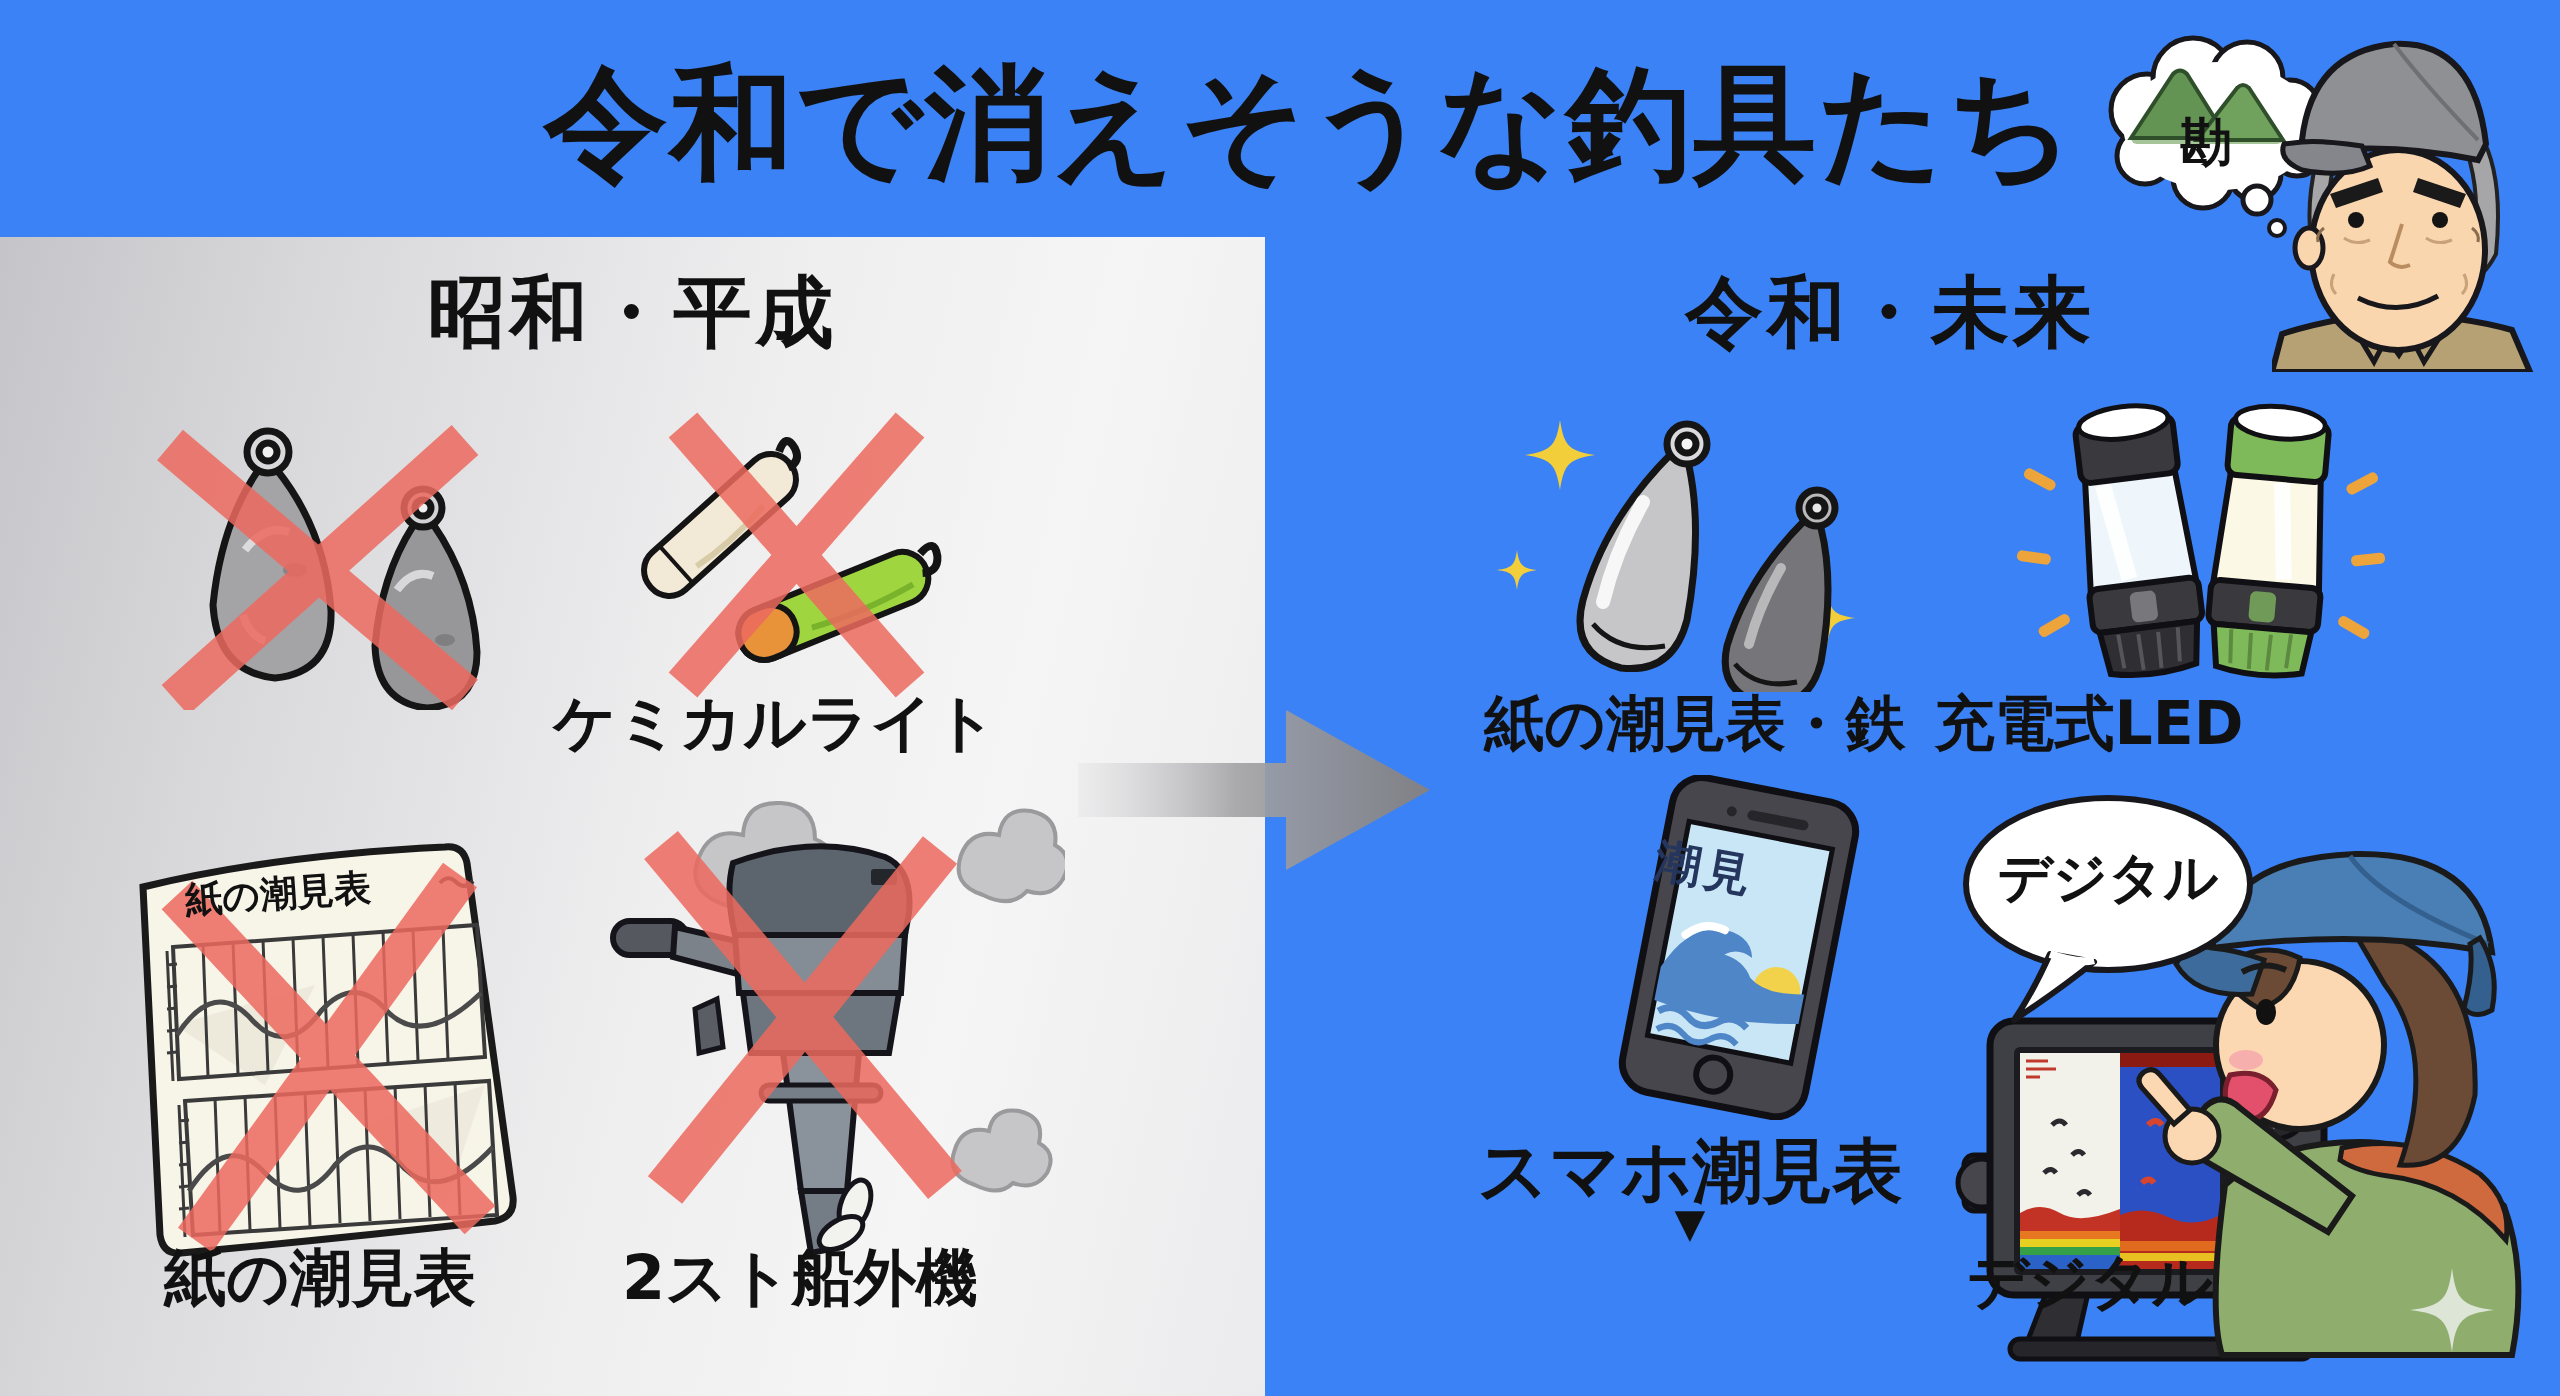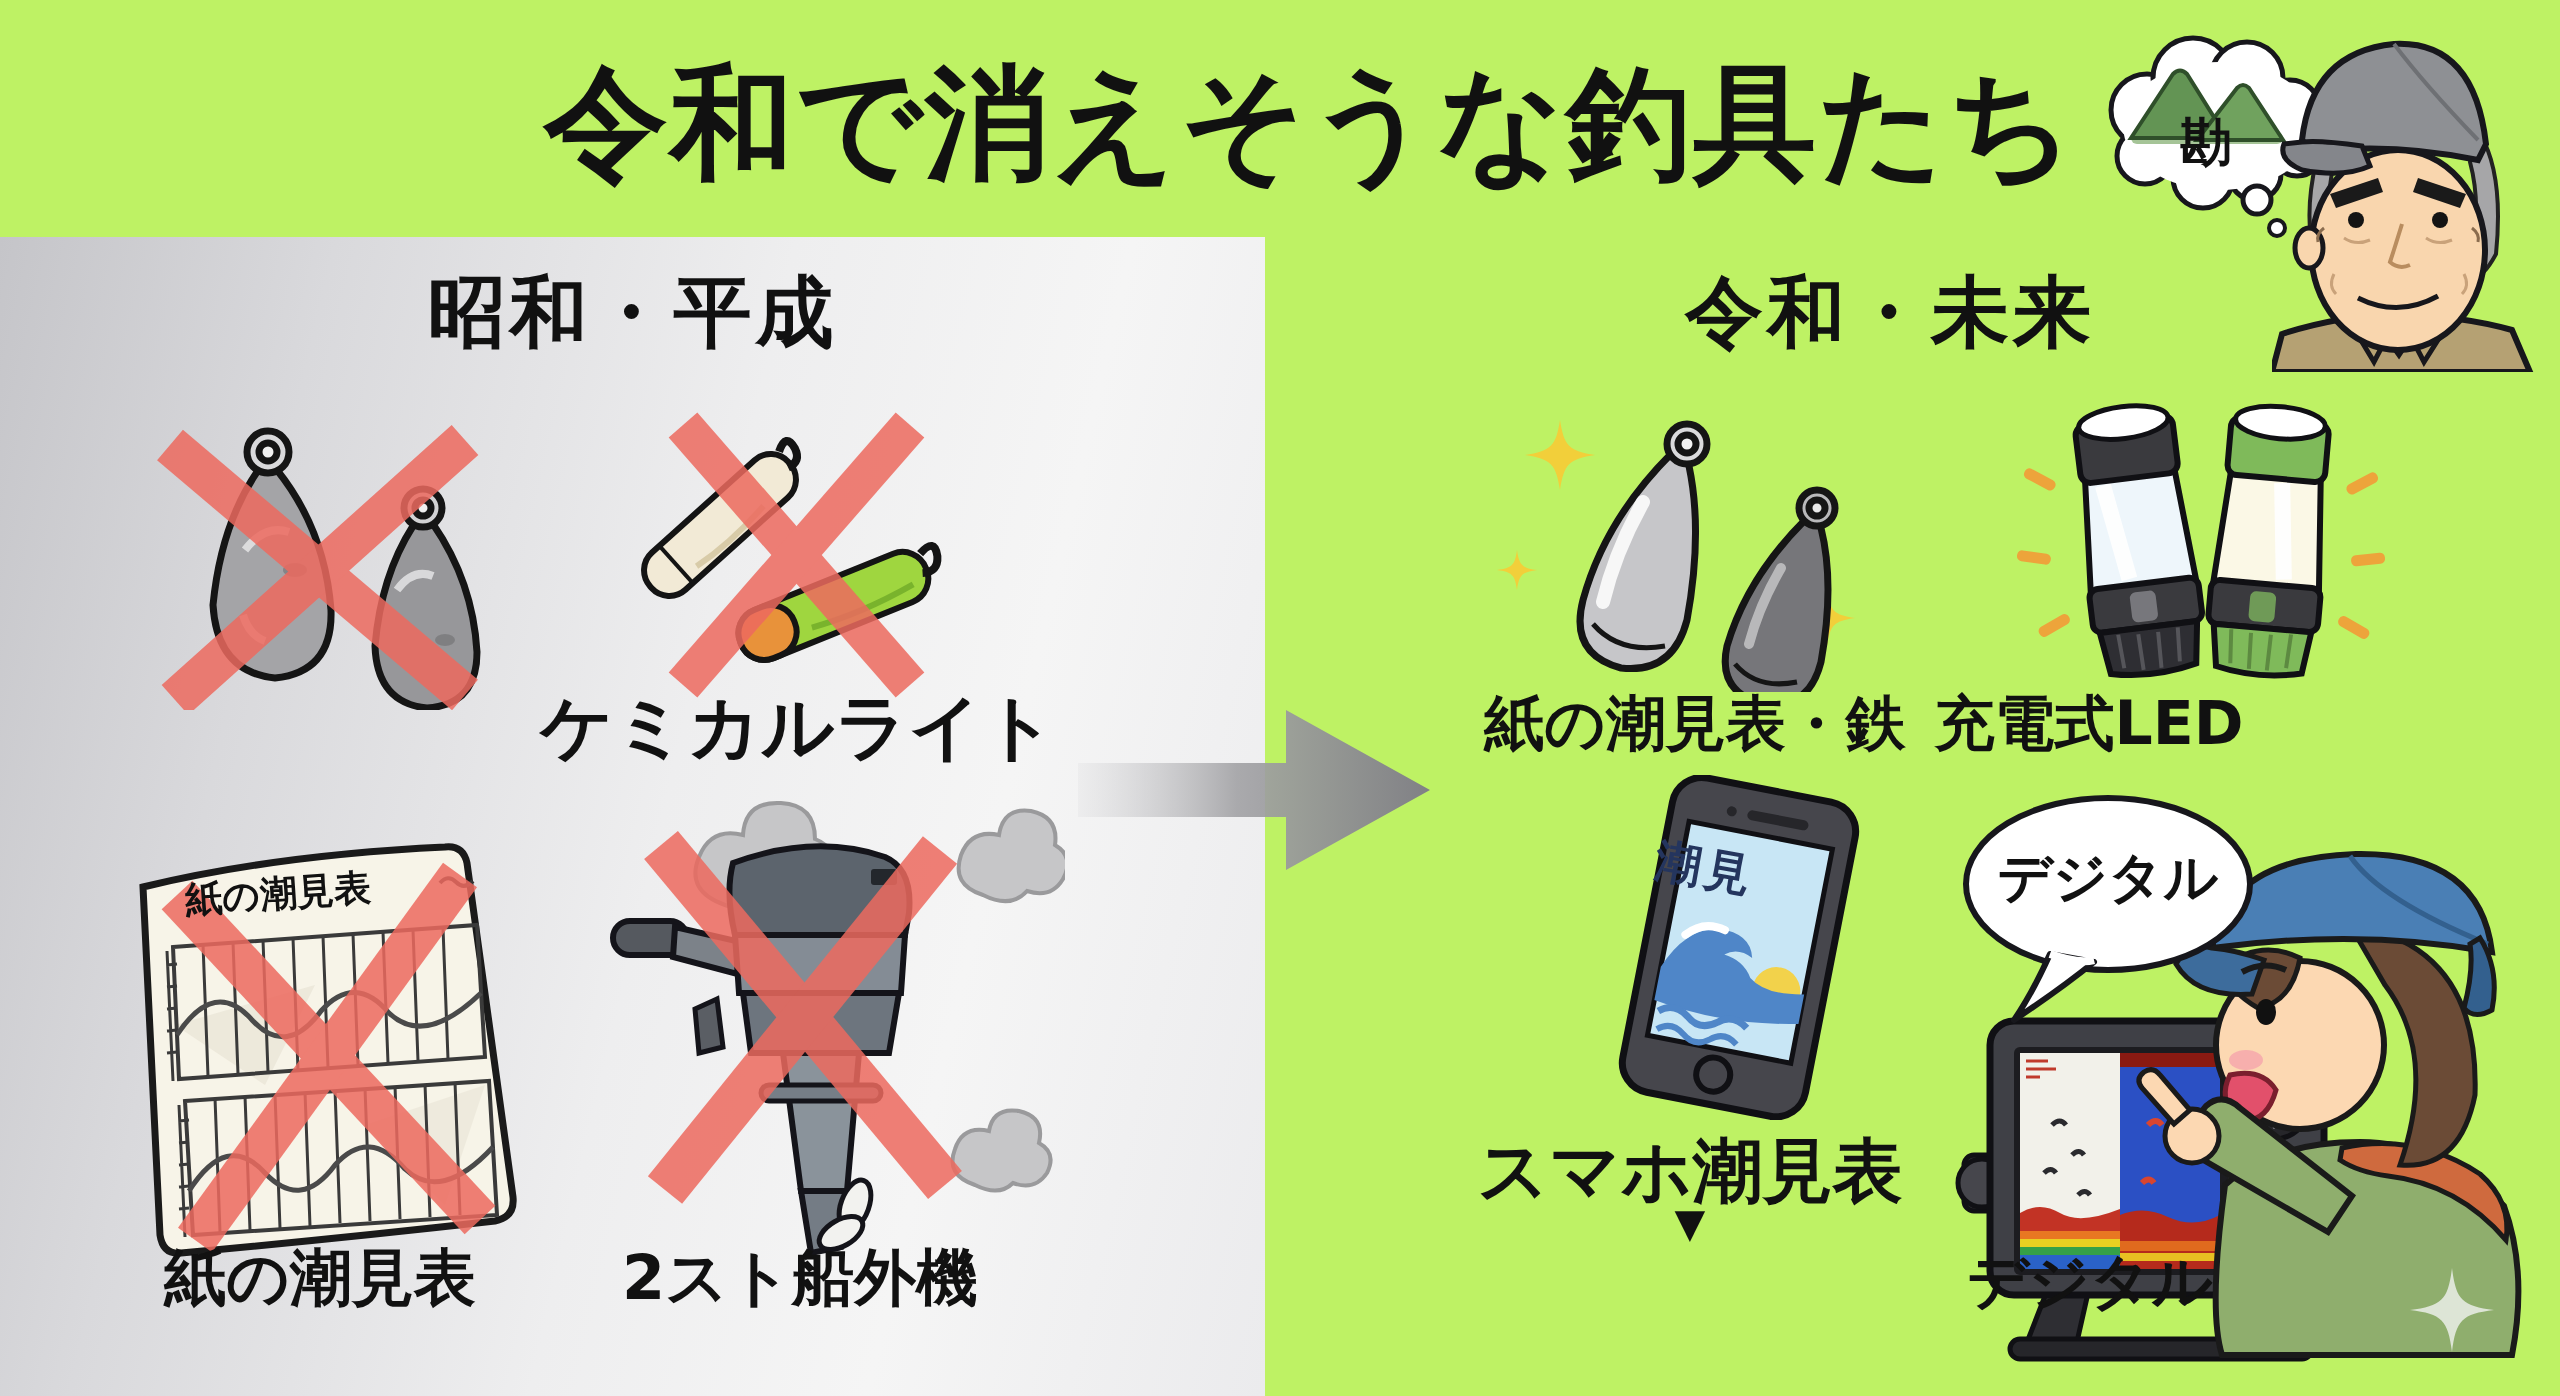--- a/index.html
+++ b/index.html
@@ -1,18 +1,18 @@
 <!DOCTYPE html>
 <html><head>
 <meta charset="utf-8">
 <style>
   html,body{margin:0;padding:0;background:#222;}
   .canvas{
     position:relative;width:2560px;height:1396px;overflow:hidden;
-    background:#bef264;
+    background:#3b82f6;
     font-family:"DejaVu Sans","Liberation Sans",sans-serif;
   }
   .abs{position:absolute;}
   .panel-left{
     left:0;top:237px;width:1265px;height:1159px;
     background:linear-gradient(103deg,#c5c5c9 0%,#d9d9dc 22%,#eeeeef 52%,#f5f5f5 74%,#ebebed 100%);
   }
   .txt{font-weight:900;color:#111;text-align:center;line-height:1.05;white-space:nowrap;}
   .title{left:530px;top:58px;width:1560px;font-size:124px;letter-spacing:2px;}
   .era-header{font-size:78px;letter-spacing:4px;}
@@ -113,21 +113,21 @@
       <rect x="168" y="190" width="200" height="52" rx="25" fill="#9fd63f" stroke="#141414" stroke-width="6"></rect>
       <rect x="168" y="190" width="58" height="52" rx="25" fill="#e8923a" stroke="#141414" stroke-width="6"></rect>
       <path d="M368,200 q20,-10 15,9 q-5,15 -20,10" fill="none" stroke="#141414" stroke-width="8"></path>
       <path d="M240,228 q50,6 110,-2" stroke="#79b32c" stroke-width="6" fill="none"></path>
     </g>
     <g stroke="#ed6a5f" stroke-width="38" opacity="0.85">
       <line x1="118" y1="35" x2="345" y2="295"></line>
       <line x1="345" y1="35" x2="118" y2="295"></line>
     </g>
   </svg>
-  <div class="abs txt item-label" style="left:540px;top:690px;width:470px;font-size:72px;">ケミカルライト</div>
+  <div class="abs txt item-label" style="left:540px;top:690px;width:470px;font-size:62px;">ケミカルライト</div>
 
   <svg class="abs" style="left:115px;top:825px;" width="420" height="440" viewBox="0 0 420 440">
     <path d="M28,62 Q160,30 330,22 Q348,20 352,38 L398,372 Q400,392 380,396 Q220,414 66,428 Q48,430 45,410 Z" fill="#f7f4e8" stroke="#1a1a1a" stroke-width="7"></path>
     <path d="M60,200 L200,160 L150,260 Z" fill="#d9d5c2" opacity="0.35"></path>
     <path d="M250,300 L370,260 L330,380 Z" fill="#d9d5c2" opacity="0.3"></path>
     <path d="M325,58 q8,-9 16,-1 q8,8 17,-1" fill="none" stroke="#333" stroke-width="4"></path>
 
     <g stroke="#3a3a3a" stroke-width="3" fill="none">
       <path d="M58,122 L362,100 L370,232 L64,254 Z" stroke-width="4"></path>
       <path d="M88,119 L93,251 M118,117 L123,249 M148,115 L153,247 M178,113 L183,245 M208,111 L213,242 M238,109 L243,240 M268,107 L273,238 M298,105 L303,236 M328,103 L333,234"></path>

